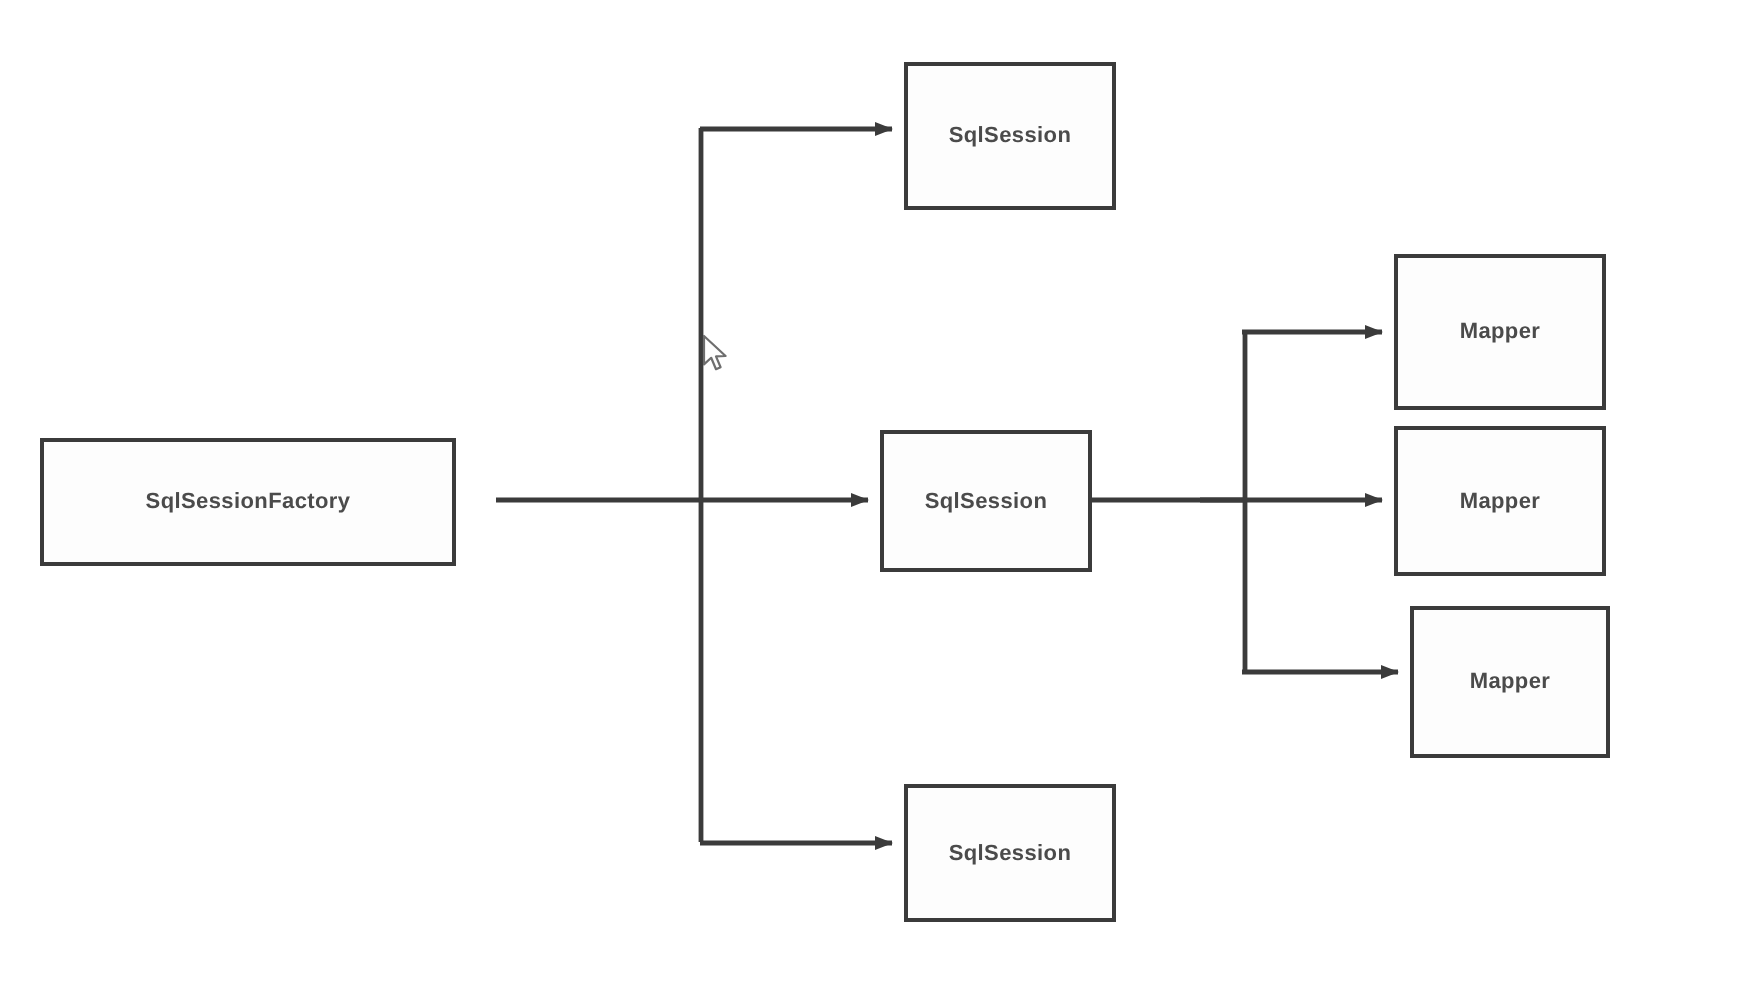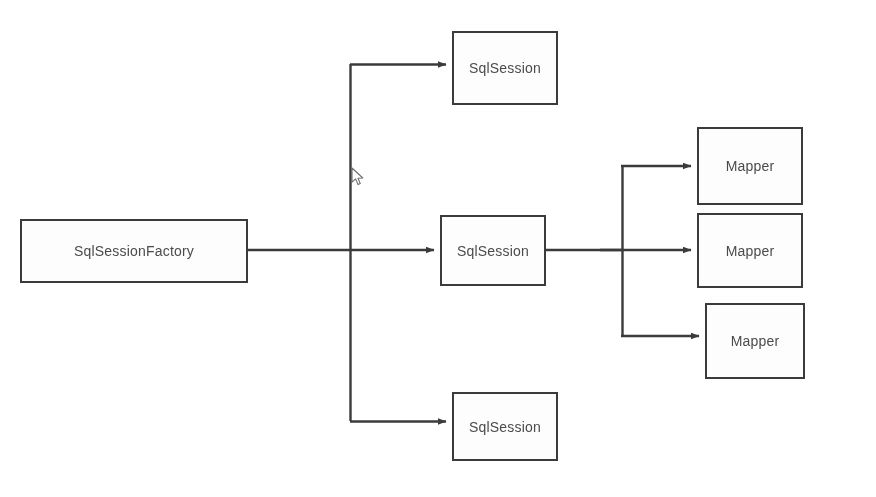--- a/index.html
+++ b/index.html
@@ -26,22 +26,22 @@
   }
   .node {
     position: absolute;
     box-sizing: border-box;
     border: 2px solid #3b3b3b;
     background: #fdfdfd;
     display: flex;
     align-items: center;
     justify-content: center;
     color: #4b4b4b;
-    font-size: 14px;
-    font-weight: 400;
+    font-size: 11px;
+    font-weight: 700;
     letter-spacing: 0.2px;
     white-space: nowrap;
   }
   .node-label {
     pointer-events: none;
   }
   #cursor {
     position: absolute;
     width: 14px;
     height: 20px;
@@ -72,21 +72,21 @@
     <path d="M546,250 L622.5,250" fill="none" stroke="#3b3b3b" stroke-width="2.4"></path>
     <path d="M622.5,166 L622.5,336" fill="none" stroke="#3b3b3b" stroke-width="2.4"></path>
 
     <path d="M621,166 L691,166" fill="none" stroke="#3b3b3b" stroke-width="2.4" marker-end="url(#arrowhead)"></path>
 
     <path d="M600,250 L691,250" fill="none" stroke="#3b3b3b" stroke-width="2.4" marker-end="url(#arrowhead)"></path>
 
     <path d="M621,336 L699,336" fill="none" stroke="#3b3b3b" stroke-width="2.4" marker-end="url(#arrowhead)"></path>
   </svg>
 
-  <div class="node" style="left:20px; top:219px; width:228px; height:64px;">
+  <div class="node" style="left:20px; top:219px; width:208px; height:64px;">
     <span class="node-label">SqlSessionFactory</span>
   </div>
 
   <div class="node" style="left:452px; top:31px; width:106px; height:74px;">
     <span class="node-label">SqlSession</span>
   </div>
 
   <div class="node" style="left:440px; top:215px; width:106px; height:71px;">
     <span class="node-label">SqlSession</span>
   </div>

